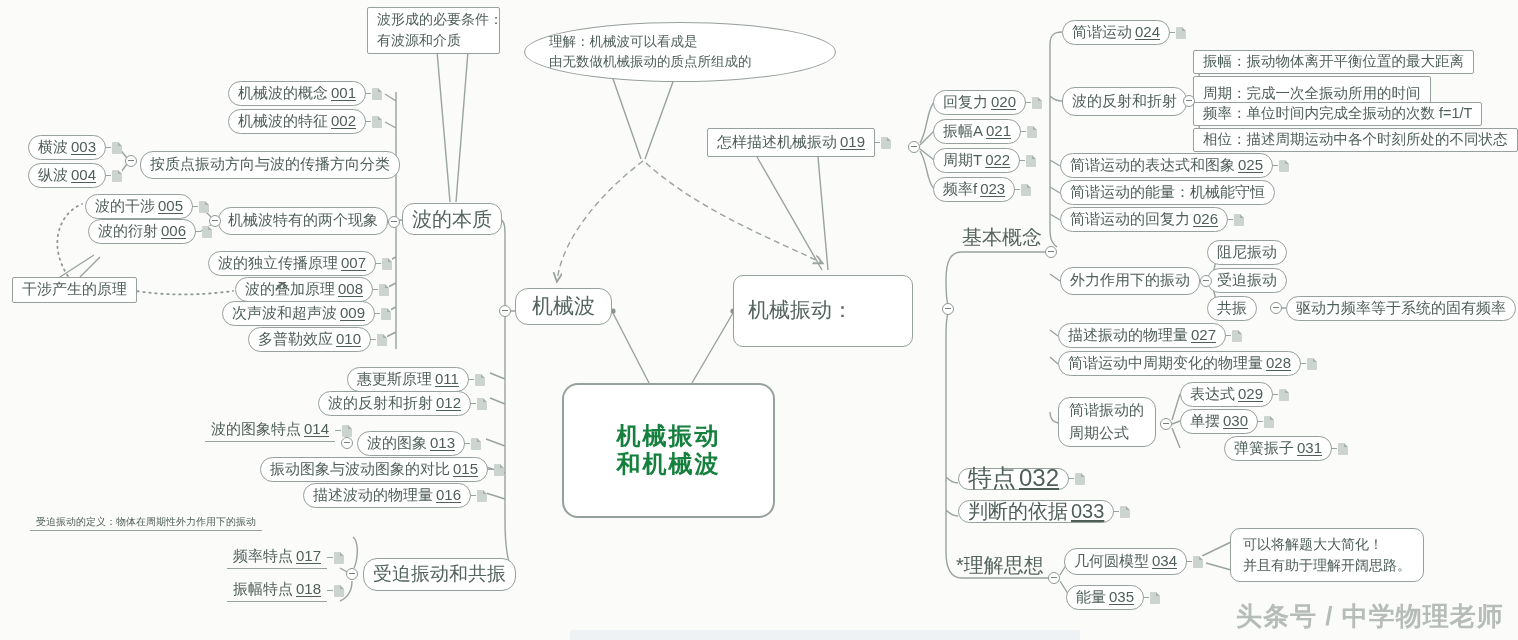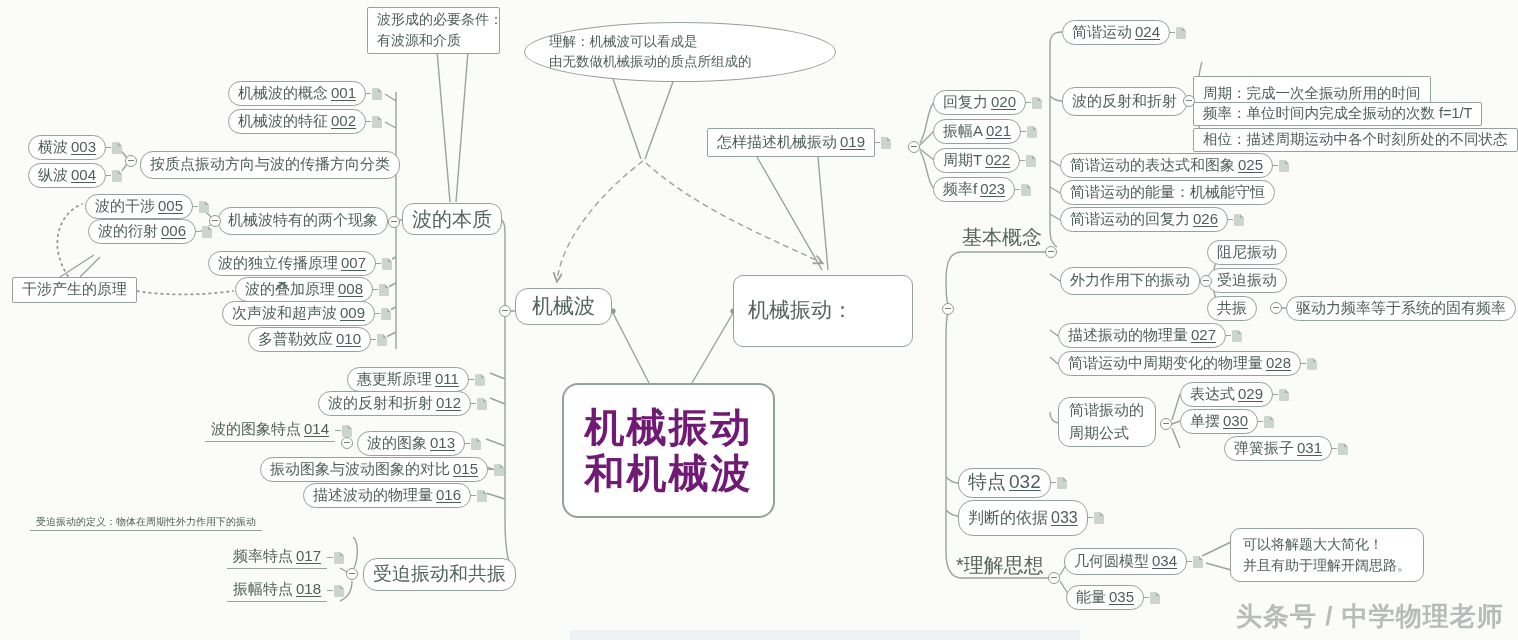--- a/index.html
+++ b/index.html
@@ -19,21 +19,21 @@
   .doc::before{content:"";position:absolute;left:-7px;top:5px;width:6px;border-top:1.4px solid #9aa49f}
   .doc::after{content:"";position:absolute;right:0;top:0;width:0;height:0;
        border-top:4px solid #fbfbf9;border-left:4px solid #a9b2ae}
   .minus{position:absolute;z-index:3;width:12px;height:12px;background:#fff;border:1.3px solid #8f9995;
        border-radius:50%;box-sizing:border-box}
   .minus::after{content:"";position:absolute;left:2px;right:2px;top:4px;border-top:1.3px solid #76817d}
   .note2{flex-direction:column;align-items:flex-start;justify-content:center;gap:1px;height:auto;font-size:14px;line-height:1.45}
   .big{font-size:20px;font-weight:500;color:#54645f}
   .ellipse{border-radius:50%;flex-direction:column;align-items:flex-start;gap:0;font-size:13.5px;line-height:1.5;height:auto;padding:8px 24px}
   .main-node{flex-direction:column;gap:2px;border-radius:16px;border-width:2px;
-       font-size:40px;font-weight:bold;color:#701a75;letter-spacing:2px}
+       font-size:24px;font-weight:bold;color:#15803d;letter-spacing:2px}
   .watermark{position:absolute;z-index:2;font-size:26px;font-weight:600;color:#aab2ae;opacity:.85;letter-spacing:1px}
   .strip{position:absolute;z-index:1;background:#e7edf0;opacity:.6}
 </style>
 </head>
 <body>
 
 <div id="canvas">
 
   <svg id="wires" width="1518" height="640" viewBox="0 0 1518 640">
     <defs>
@@ -248,20 +248,23 @@
     <span class="doc"></span>
   </div>
   <div class="node" style="left:1062px;top:20px">
     <span>简谐运动</span>
       <span class="num">024</span>
     <span class="doc"></span>
   </div>
   <div class="node" style="left:1062px;top:87px;height:29px">
     <span>波的反射和折射</span>
   </div>
+  <div class="node sq" style="left:1193px;top:50px;height:24px;font-size:14.5px">
+    <span>振幅：振动物体离开平衡位置的最大距离</span>
+  </div>
   <div class="node sq" style="left:1193px;top:76px;height:36px;font-size:14.5px">
     <span>周期：完成一次全振动所用的时间</span>
   </div>
   <div class="node sq" style="left:1193px;top:102px;height:24px;font-size:14.5px">
     <span>频率：单位时间内完成全振动的次数 f=1/T</span>
   </div>
   <div class="node sq" style="left:1193px;top:128px;height:24px;font-size:14.5px">
     <span>相位：描述周期运动中各个时刻所处的不同状态</span>
   </div>
   <div class="node" style="left:1060px;top:153px">
@@ -317,26 +320,26 @@
   <div class="node" style="left:1180px;top:409px">
     <span>单摆</span>
       <span class="num">030</span>
     <span class="doc"></span>
   </div>
   <div class="node" style="left:1224px;top:436px">
     <span>弹簧振子</span>
       <span class="num">031</span>
     <span class="doc"></span>
   </div>
-  <div class="node" style="left:958px;top:468px;height:30px;border-radius:14px;font-size:19px">
+  <div class="node" style="left:958px;top:468px;height:22px;border-radius:14px;font-size:24px">
     <span>特点</span>
       <span class="num">032</span>
     <span class="doc"></span>
   </div>
-  <div class="node" style="left:958px;top:500px;height:36px;border-radius:15px;font-size:16px">
+  <div class="node" style="left:958px;top:500px;height:23px;border-radius:15px;font-size:20px">
     <span>判断的依据</span>
       <span class="num">033</span>
     <span class="doc"></span>
   </div>
   <div class="node plain big" style="left:954px;top:552px">
     <span>*理解思想</span>
   </div>
   <div class="node" style="left:1064px;top:548px;height:27px">
     <span>几何圆模型</span>
       <span class="num">034</span>

